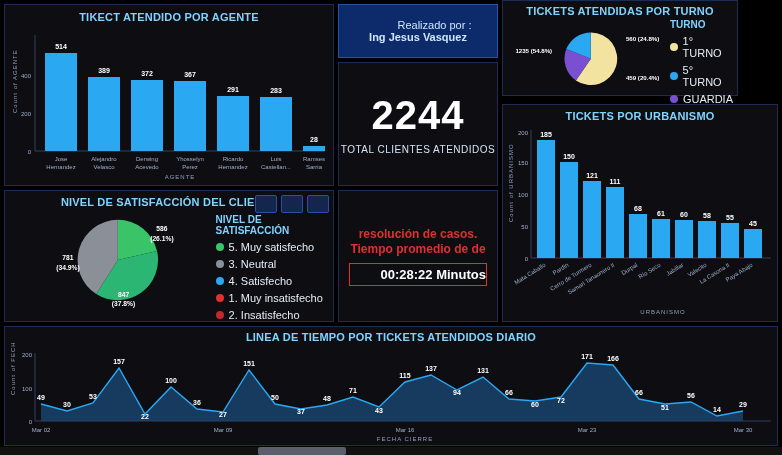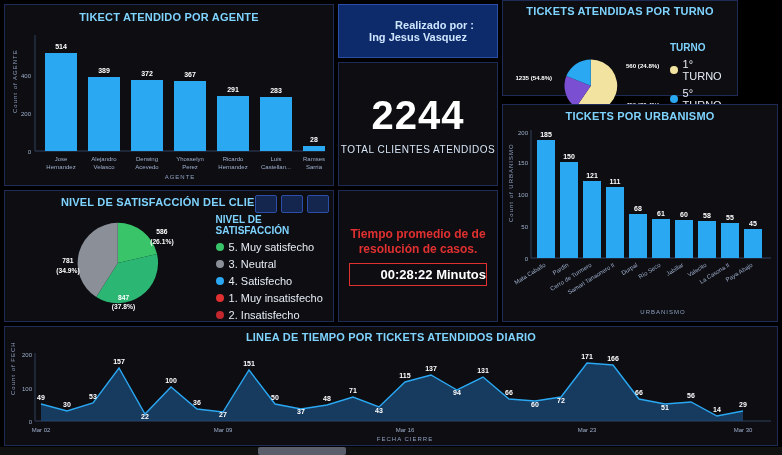--- a/index.html
+++ b/index.html
@@ -66,32 +66,32 @@
       <text class="tick" x="228" y="146" text-anchor="middle">Hernandez</text>
       <text class="tick" x="271" y="138" text-anchor="middle">Luis</text>
       <text class="tick" x="271" y="146" text-anchor="middle">Castellan...</text>
       <text class="tick" x="309" y="138" text-anchor="middle">Ramses</text>
       <text class="tick" x="309" y="146" text-anchor="middle">Sarria</text>
       <text class="axtitle" x="175" y="156" text-anchor="middle">AGENTE</text>
     </svg>
   </div>
 
   <div class="panel hdr-blue" style="left:338px;top:4px;width:160px;height:54px;display:flex;flex-direction:column;align-items:center;justify-content:center;">
-    <div class="center-txt" style="font-size:11px;font-weight:bold;padding-left:33px;">Realizado por :</div>
+    <div class="center-txt" style="font-size:11px;font-weight:normal;padding-left:33px;">Realizado por :</div>
     <div class="center-txt" style="font-size:11px;font-weight:bold;margin-top:0;">Ing Jesus Vasquez</div>
   </div>
 
   <div class="panel" style="left:338px;top:62px;width:160px;height:124px;display:flex;flex-direction:column;align-items:center;justify-content:center;">
     <div class="big-num">2244</div>
     <div class="sub-num" style="margin-top:6px;">TOTAL CLIENTES ATENDIDOS</div>
   </div>
 
   <div class="panel" style="left:502px;top:0;width:236px;height:96px;">
     <div class="ptitle" style="margin-top:4px;">TICKETS ATENDIDAS POR TURNO</div>
-    <div style="display:flex;align-items:center;margin-top:23px;">
+    <div style="display:flex;align-items:flex-start;">
       <svg width="190" height="80" viewBox="0 0 190 80">
 
         <g transform="translate(100,42)">
           <path d="M0,0 L0,-30 A30,30 0 1,1 -17.0,24.7 Z" fill="#f2e3a0"></path>
           <path d="M0,0 L-17.0,24.7 A30,30 0 0,1 -27.9,-11.0 Z" fill="#7b4fd1"></path>
           <path d="M0,0 L-27.9,-11.0 A30,30 0 0,1 0,-30 Z" fill="#2aa8f2"></path>
         </g>
         <text class="barlbl" x="56" y="36" text-anchor="end">1235 (54.8%)</text>
         <text class="barlbl" x="140" y="22" text-anchor="start">560 (24.8%)</text>
         <text class="barlbl" x="140" y="66" text-anchor="start">459 (20.4%)</text>
@@ -165,21 +165,21 @@
 
   <div class="panel" style="left:4px;top:190px;width:330px;height:132px;">
     <div style="display:flex;align-items:center;justify-content:center;margin-top:5px;position:relative;">
       <div class="ptitle">NIVEL DE SATISFACCIÓN DEL CLIENTE</div>
       <div style="position:absolute;right:4px;top:-1px;display:flex;gap:4px;">
         <span class="toolicon"></span>
         <span class="toolicon"></span>
         <span class="toolicon"></span>
       </div>
     </div>
-    <div style="display:flex;align-items:center;padding-left:38px;">
+    <div style="display:flex;align-items:flex-start;padding-left:38px;">
       <svg width="180" height="108" viewBox="0 0 180 108">
         <g transform="translate(78,52)">
           <path d="M0,0 L0,-42 A42,42 0 0,1 40.9,-9.5 Z" fill="#39c46a"></path>
           <path d="M0,0 L40.9,-9.5 A42,42 0 0,1 -22.5,35.4 Z" fill="#2bb673"></path>
           <path d="M0,0 L-22.5,35.4 A42,42 0 0,1 0,-42 Z" fill="#8a8f98"></path>
         </g>
         <text class="barlbl" x="124" y="22" text-anchor="middle">586</text>
         <text class="barlbl" x="124" y="32" text-anchor="middle">(26.1%)</text>
         <text class="barlbl" x="26" y="52" text-anchor="middle">781</text>
         <text class="barlbl" x="26" y="62" text-anchor="middle">(34.9%)</text>
@@ -206,22 +206,22 @@
           </div>
         <div class="legend-item">
             <span class="dot" style="background:#c1272d"></span>
             <span>2. Insatisfecho</span>
           </div>
       </div>
     </div>
   </div>
 
   <div class="panel" style="left:338px;top:190px;width:160px;height:132px;display:flex;flex-direction:column;justify-content:center;">
+    <div class="red-txt">resolución de casos.</div>
     <div class="red-txt">Tiempo promedio de de</div>
-    <div class="red-txt">resolución de casos.</div>
     <div class="time-box">00:28:22 Minutos</div>
   </div>
 
   <div class="panel" style="left:4px;top:326px;width:774px;height:120px;">
     <div class="ptitle" style="margin-top:4px;">LINEA DE TIEMPO POR TICKETS ATENDIDOS DIARIO</div>
     <svg width="772" height="100" viewBox="0 0 772 100">
       <text class="axtitle" transform="rotate(-90 10 52)" x="10" y="52">Count of FECHA</text>
       <line x1="30" y1="10" x2="30" y2="78" stroke="#33415f" stroke-width="1"></line>
       <line x1="30" y1="78" x2="766" y2="78" stroke="#33415f" stroke-width="1"></line>
       <text class="tick" x="27" y="81" text-anchor="end">0</text>

